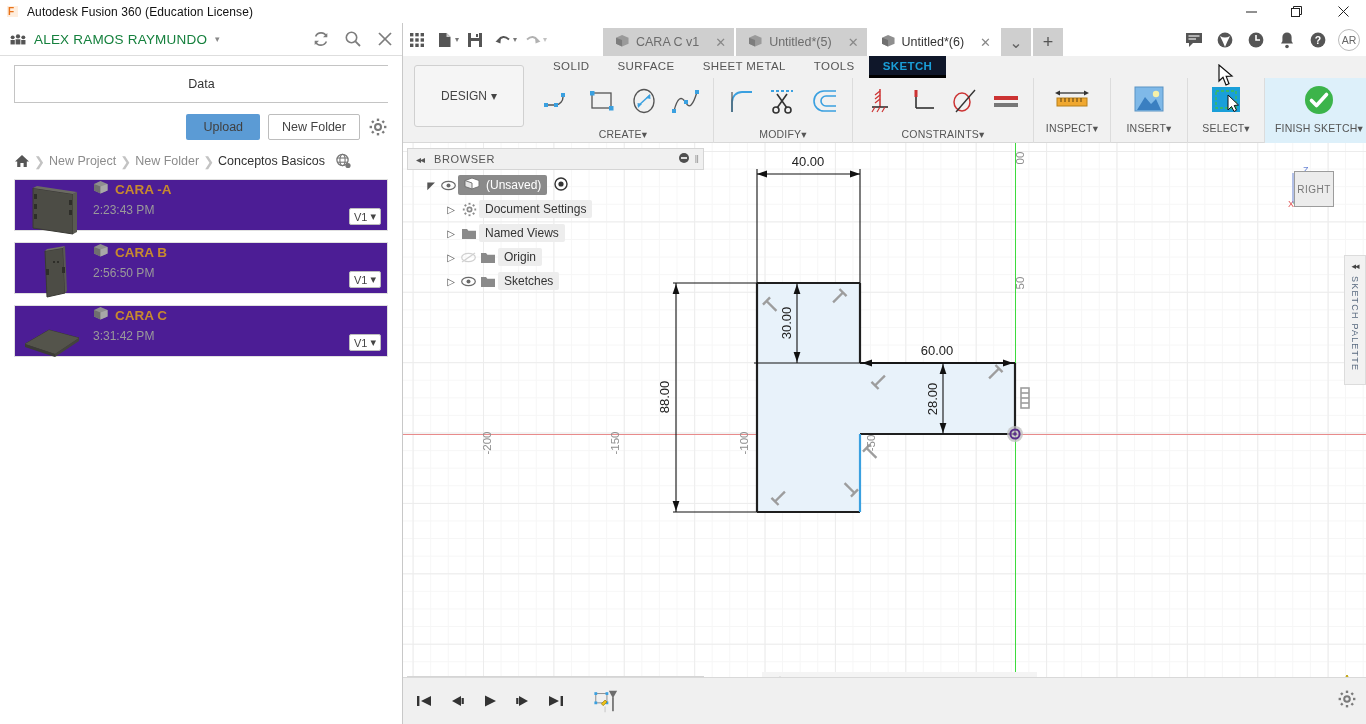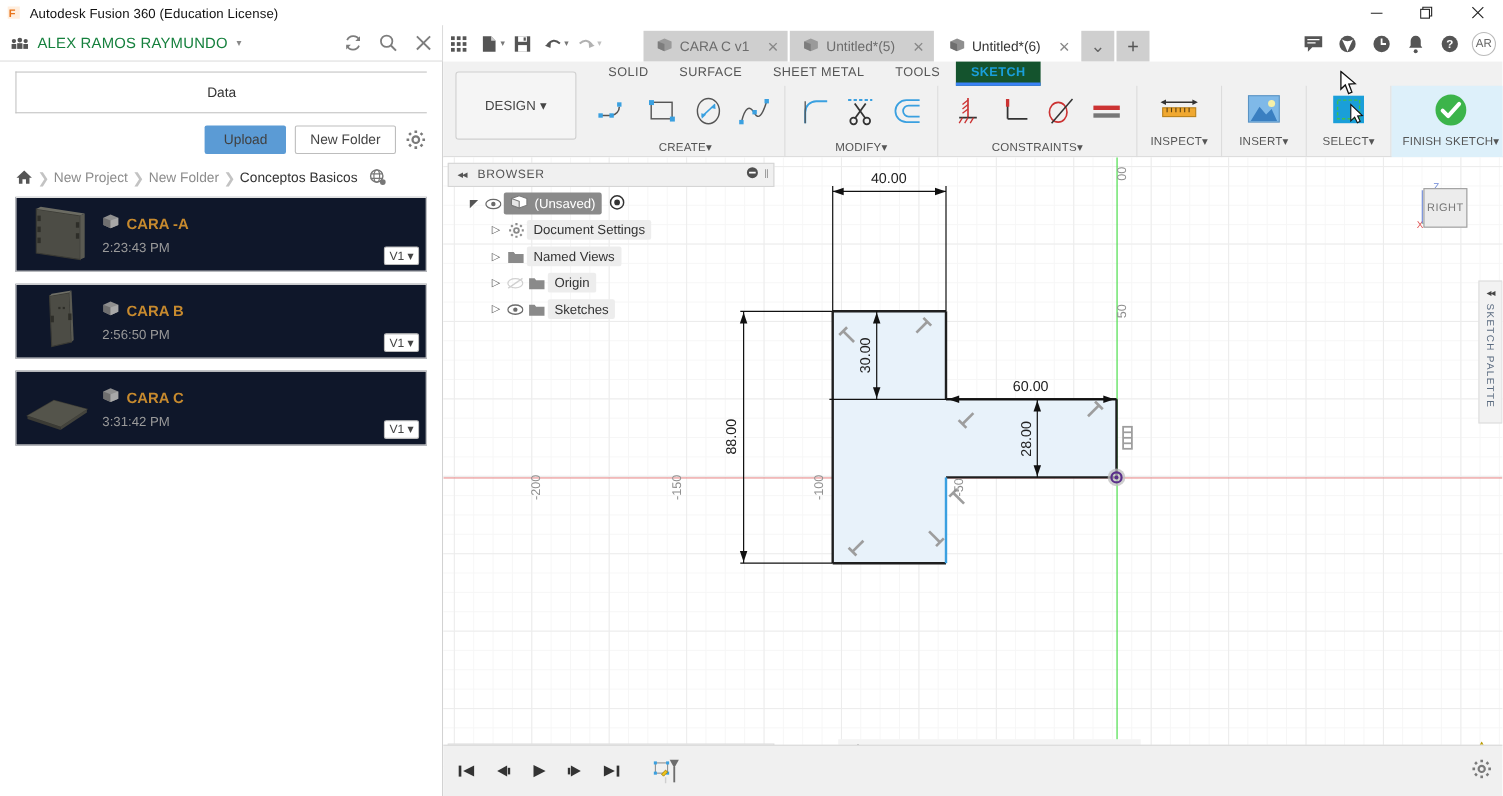--- a/index.html
+++ b/index.html
@@ -43,56 +43,56 @@
   .gear-btn { width:20px; height:20px; color:#7a7a7a; display:flex; align-items:center; justify-content:center;}
 
   .breadcrumb { display:flex; align-items:center; margin:11px 14px 0 14px; gap:4px; height:20px;}
   .bc-home { color:#555; display:flex; align-items:center;}
   .bc-sep { color:#c3c3c3; font-size:13px; }
   .bc-item { font-size:12.5px; color:#8c8c8c;}
   .bc-item.current { color:#333; font-weight:normal;}
   .bc-globe { margin-left:6px; color:#777; display:flex; align-items:center;}
 
   .filelist { margin:8px 14px 0 14px; }
-  .filecard { position:relative; height:68px; background:#0f172a; border:1px solid #e0e0e0;
-              margin-bottom:11px; display:flex; align-items:center; }
+  .filecard { position:relative; height:52px; background:#4c1d95; border:1px solid #e0e0e0;
+              margin-bottom:11px; display:flex; align-items:flex-start; }
   .thumb { width:70px; height:62px; margin-left:2px; display:flex; align-items:center; justify-content:center; }
   .fc-body { margin-left:6px; flex:1; }
   .fc-titlerow { display:flex; align-items:center; gap:6px; }
   .fc-name { font-size:13.5px; color:#c78a2e; font-weight:bold; }
   .fc-time { font-size:12px; color:#9a9a9a; margin-top:5px; }
   .ver { position:absolute; right:6px; bottom:5px; border:1px solid #bdbdbd; background:#fff;
          font-size:11px; color:#444; padding:1px 4px; border-radius:2px; display:flex; gap:3px; align-items:center;}
 
   
   .main { position:absolute; left:403px; top:23px; width:963px; height:701px; background:#fff; }
 
   .qbar { height:33px; background:#fff; display:flex; align-items:center; position:relative; }
   .q-ic { width:28px; height:28px; display:flex; align-items:center; justify-content:center; color:#666; }
   .q-caret{ font-size:8px; color:#777; margin-left:-4px; margin-right:2px;}
-  .doctabs { position:absolute; left:182px; top:0; height:33px; display:flex; align-items:flex-end;}
+  .doctabs { position:absolute; left:200px; top:0; height:33px; display:flex; align-items:flex-end;}
   .dtab { height:28px; min-width:128px; background:#cfcfcf; color:#6c6c6c; display:flex; align-items:center;
           gap:6px; padding:0 8px 0 12px; font-size:12.5px; margin-right:2px;}
   .dtab.active { background:#fff; color:#333; }
   .dtab .x { margin-left:auto; color:#888; font-size:13px; padding-left:10px;}
   .dtab-more { width:30px;height:28px;background:#cfcfcf;display:flex;align-items:center;justify-content:center;color:#666;margin-right:2px;}
   .dtab-plus { width:30px;height:28px;background:#cfcfcf;display:flex;align-items:center;justify-content:center;color:#555;font-size:18px;}
   .q-right { position:absolute; right:6px; top:0; height:33px; display:flex; align-items:center; gap:9px;}
   .q-rc { width:22px;height:22px;display:flex;align-items:center;justify-content:center;color:#555;}
   .avatar { width:22px;height:22px;border-radius:50%;border:1px solid #bbb;background:#fff;color:#666;
             font-size:10.5px; display:flex;align-items:center;justify-content:center;}
 
   
   .ribbon { position:relative; height:87px; background:#f1f1f1; border-bottom:1px solid #d8d8d8; }
   .wsbtn { position:absolute; left:11px; top:9px; width:110px; height:62px; border:1px solid #d0d0d0;
            background:#f5f5f5; border-radius:3px; display:flex; align-items:center; justify-content:center;
            font-size:12px; color:#444; gap:4px;}
   .rtabs { position:absolute; left:136px; top:0; display:flex; height:22px; }
   .rtab { padding:4px 14px 0 14px; font-size:11.5px; color:#555; letter-spacing:.4px; height:22px;}
-  .rtab.active { color:#1a9fd9; background:#14532d; border-bottom:3px solid #3b82f6; font-weight:bold;}
+  .rtab.active { color:#1a9fd9; background:#0f172a; border-bottom:3px solid #000000; font-weight:bold;}
   .groups { position:absolute; left:130px; top:22px; right:0; height:65px; display:flex; }
   .grp { position:relative; display:flex; flex-direction:column; justify-content:space-between;
          border-right:1px solid #dcdcdc; padding:0 7px; }
   .grp-icons { display:flex; align-items:center; gap:2px; height:45px;}
   .grp-label { text-align:center; font-size:10.5px; color:#555; padding-bottom:3px; letter-spacing:.2px;}
   .tool { width:40px; height:40px; display:flex; align-items:center; justify-content:center; }
   .big-tool { width:62px; display:flex; flex-direction:column; align-items:center; justify-content:flex-start;}
   .big-tool .bt-ic { height:44px; display:flex; align-items:center; justify-content:center;}
   .big-tool .bt-lb { font-size:10.5px; color:#555; letter-spacing:.2px;}
   .grp.finish { background:#ddf0fa; }

